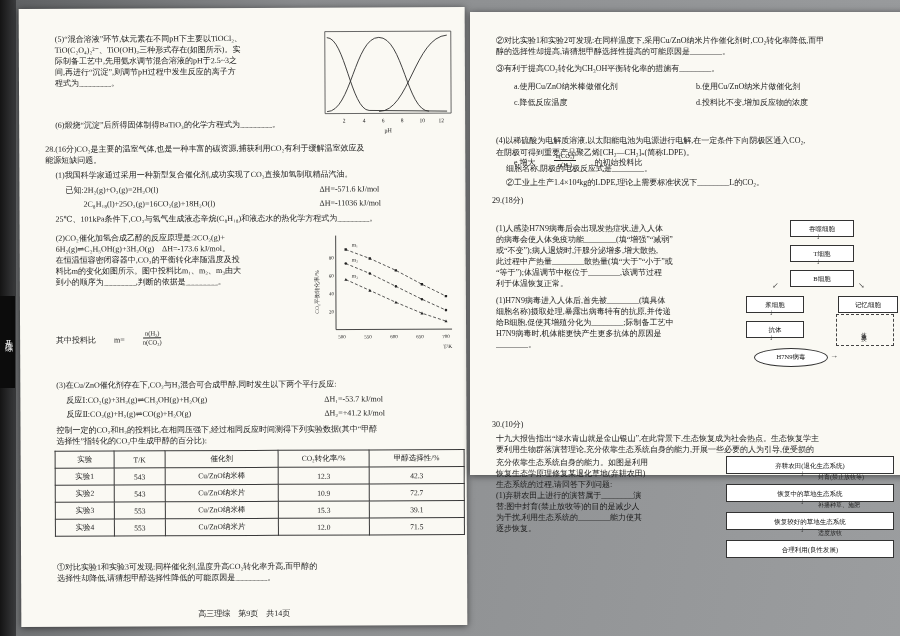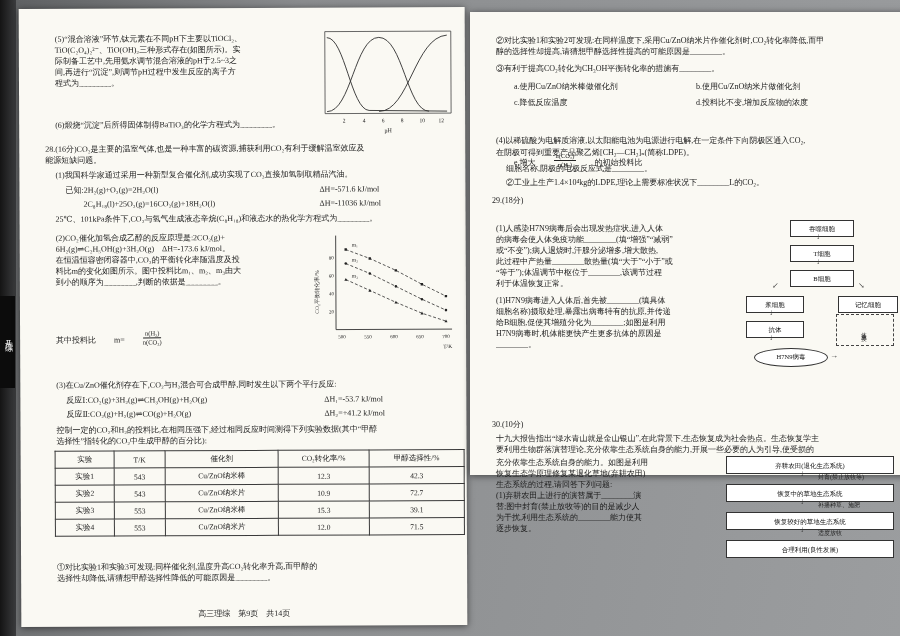--- a/index.html
+++ b/index.html
@@ -211,21 +211,21 @@
 
     <div class="t" style="left:26px;top:212px">(1)人感染H7N9病毒后会出现发热症状,进入人体</div>
     <div class="t" style="left:26px;top:223px">的病毒会使人体免疫功能________(填“增强”“减弱”</div>
     <div class="t" style="left:26px;top:234px">或“不变”);病人退烧时,汗腺分泌增多,增大散热,</div>
     <div class="t" style="left:26px;top:245px">此过程中产热量________散热量(填“大于”“小于”或</div>
     <div class="t" style="left:26px;top:256px">“等于”);体温调节中枢位于________,该调节过程</div>
     <div class="t" style="left:26px;top:267px">利于体温恢复正常。</div>
 
     <div class="t" style="left:26px;top:284px">(1)H7N9病毒进入人体后,首先被________(填具体</div>
     <div class="t" style="left:26px;top:295px">细胞名称)摄取处理,暴露出病毒特有的抗原,并传递</div>
-    <div class="t" style="left:26px;top:306px">给B细胞,促使其增殖分化为________;如图是利用</div>
+    <div class="t" style="left:26px;top:306px">给B细胞,促使其增殖分化为________;际制备工艺中</div>
     <div class="t" style="left:26px;top:317px">H7N9病毒时,机体能更快产生更多抗体的原因是</div>
     <div class="t" style="left:26px;top:328px">________。</div>
 
     <div style="position:absolute;left:276px;top:208px;width:148px;height:190px">
       <div class="box" style="left:44px;top:0;width:60px;height:13px">吞噬细胞</div>
       <span class="arr" style="left:70px;top:13px">↓</span>
       <div class="box" style="left:44px;top:25px;width:60px;height:13px">T细胞</div>
       <span class="arr" style="left:70px;top:38px">↓</span>
       <div class="box" style="left:44px;top:50px;width:60px;height:13px">B细胞</div>
       <span class="arr" style="left:26px;top:62px">↙</span>

